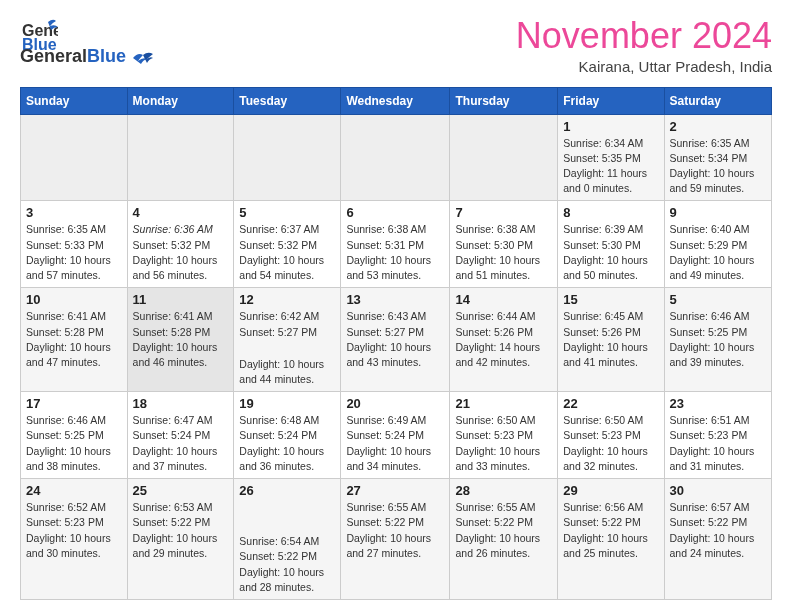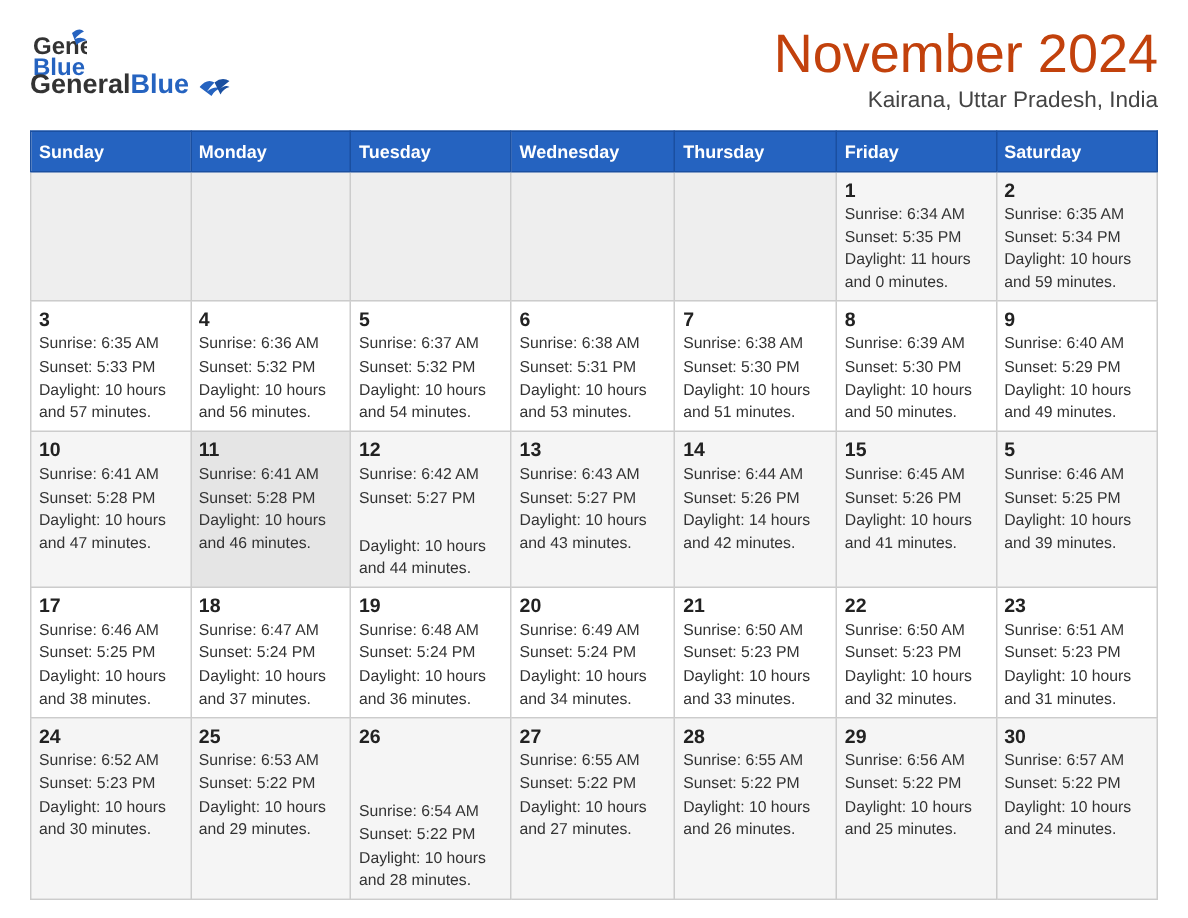--- a/index.html
+++ b/index.html
@@ -24,21 +24,21 @@
       display: flex;
       flex-direction: column;
       align-items: flex-start;
     }
     .title-block {
       text-align: right;
     }
     .month-title {
       font-size: 36px;
       font-weight: 300;
-      color: #c2410c;
+      color: #ec4899;
       line-height: 1.1;
     }
     .location {
       font-size: 15px;
       color: #444;
       margin-top: 2px;
     }
     .calendar {
       width: 100%;
       border-collapse: collapse;
@@ -157,21 +157,21 @@
             <span class="day-num">3</span>
             <div class="cell-info">
               <span style="display: block;">Sunrise: 6:35 AM</span>
               <span style="display: block;">Sunset: 5:33 PM</span>
               <span style="display: block;">Daylight: 10 hours and 57 minutes.</span>
             </div>
           </td>
           <td style="background: rgb(255, 255, 255);">
             <span class="day-num">4</span>
             <div class="cell-info">
-              <span style="display: block;">Sunrise: 6:36 AM</span>
+              <span style="display: block; font-style: italic;">Sunrise: 6:36 AM</span>
               <span style="display: block;">Sunset: 5:32 PM</span>
               <span style="display: block;">Daylight: 10 hours and 56 minutes.</span>
             </div>
           </td>
           <td style="background: rgb(255, 255, 255);">
             <span class="day-num">5</span>
             <div class="cell-info">
               <span style="display: block;">Sunrise: 6:37 AM</span>
               <span style="display: block;">Sunset: 5:32 PM</span>
               <span style="display: block;">Daylight: 10 hours and 54 minutes.</span>

